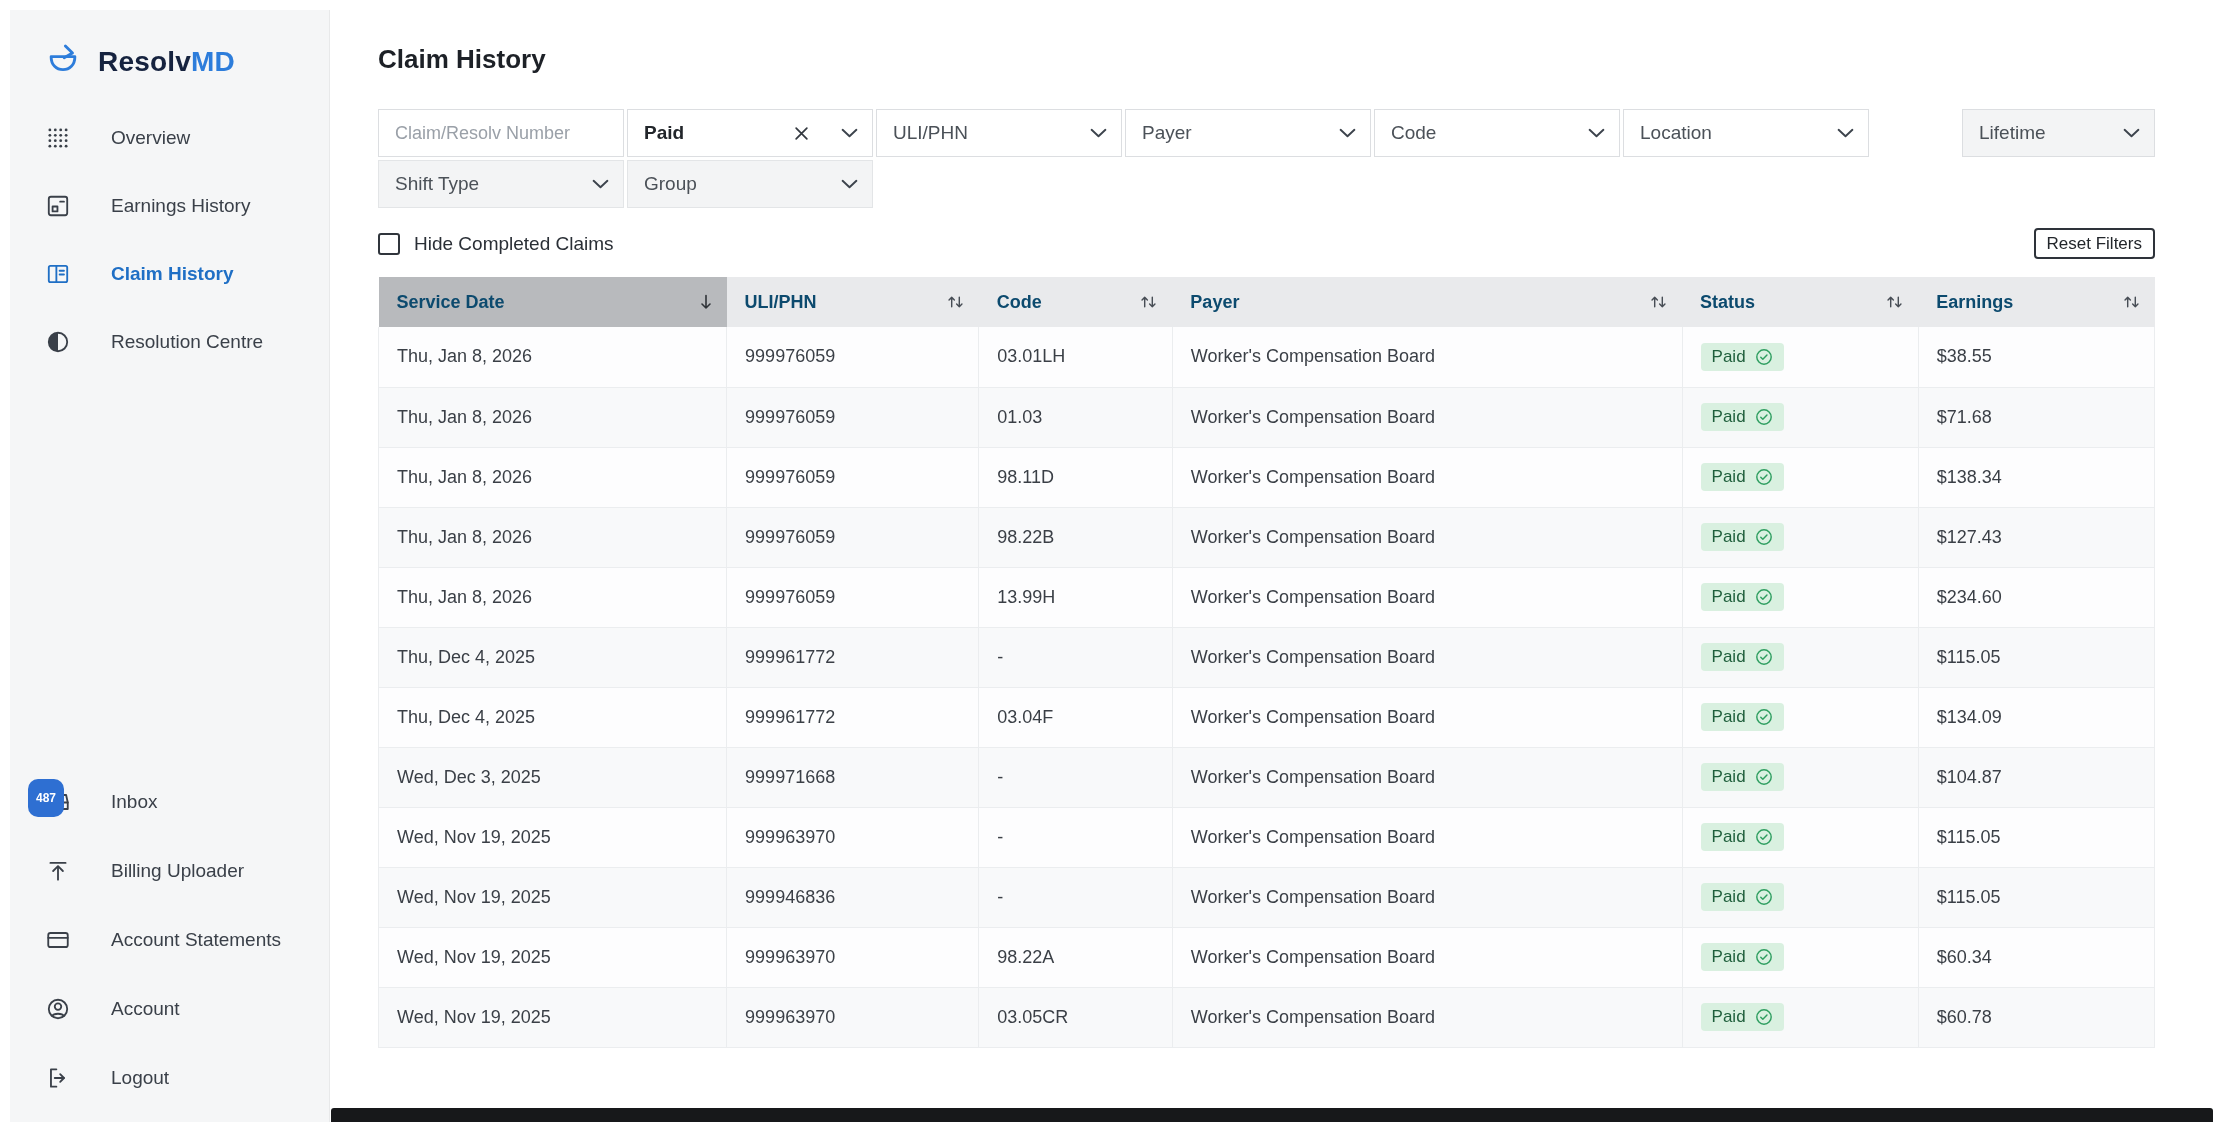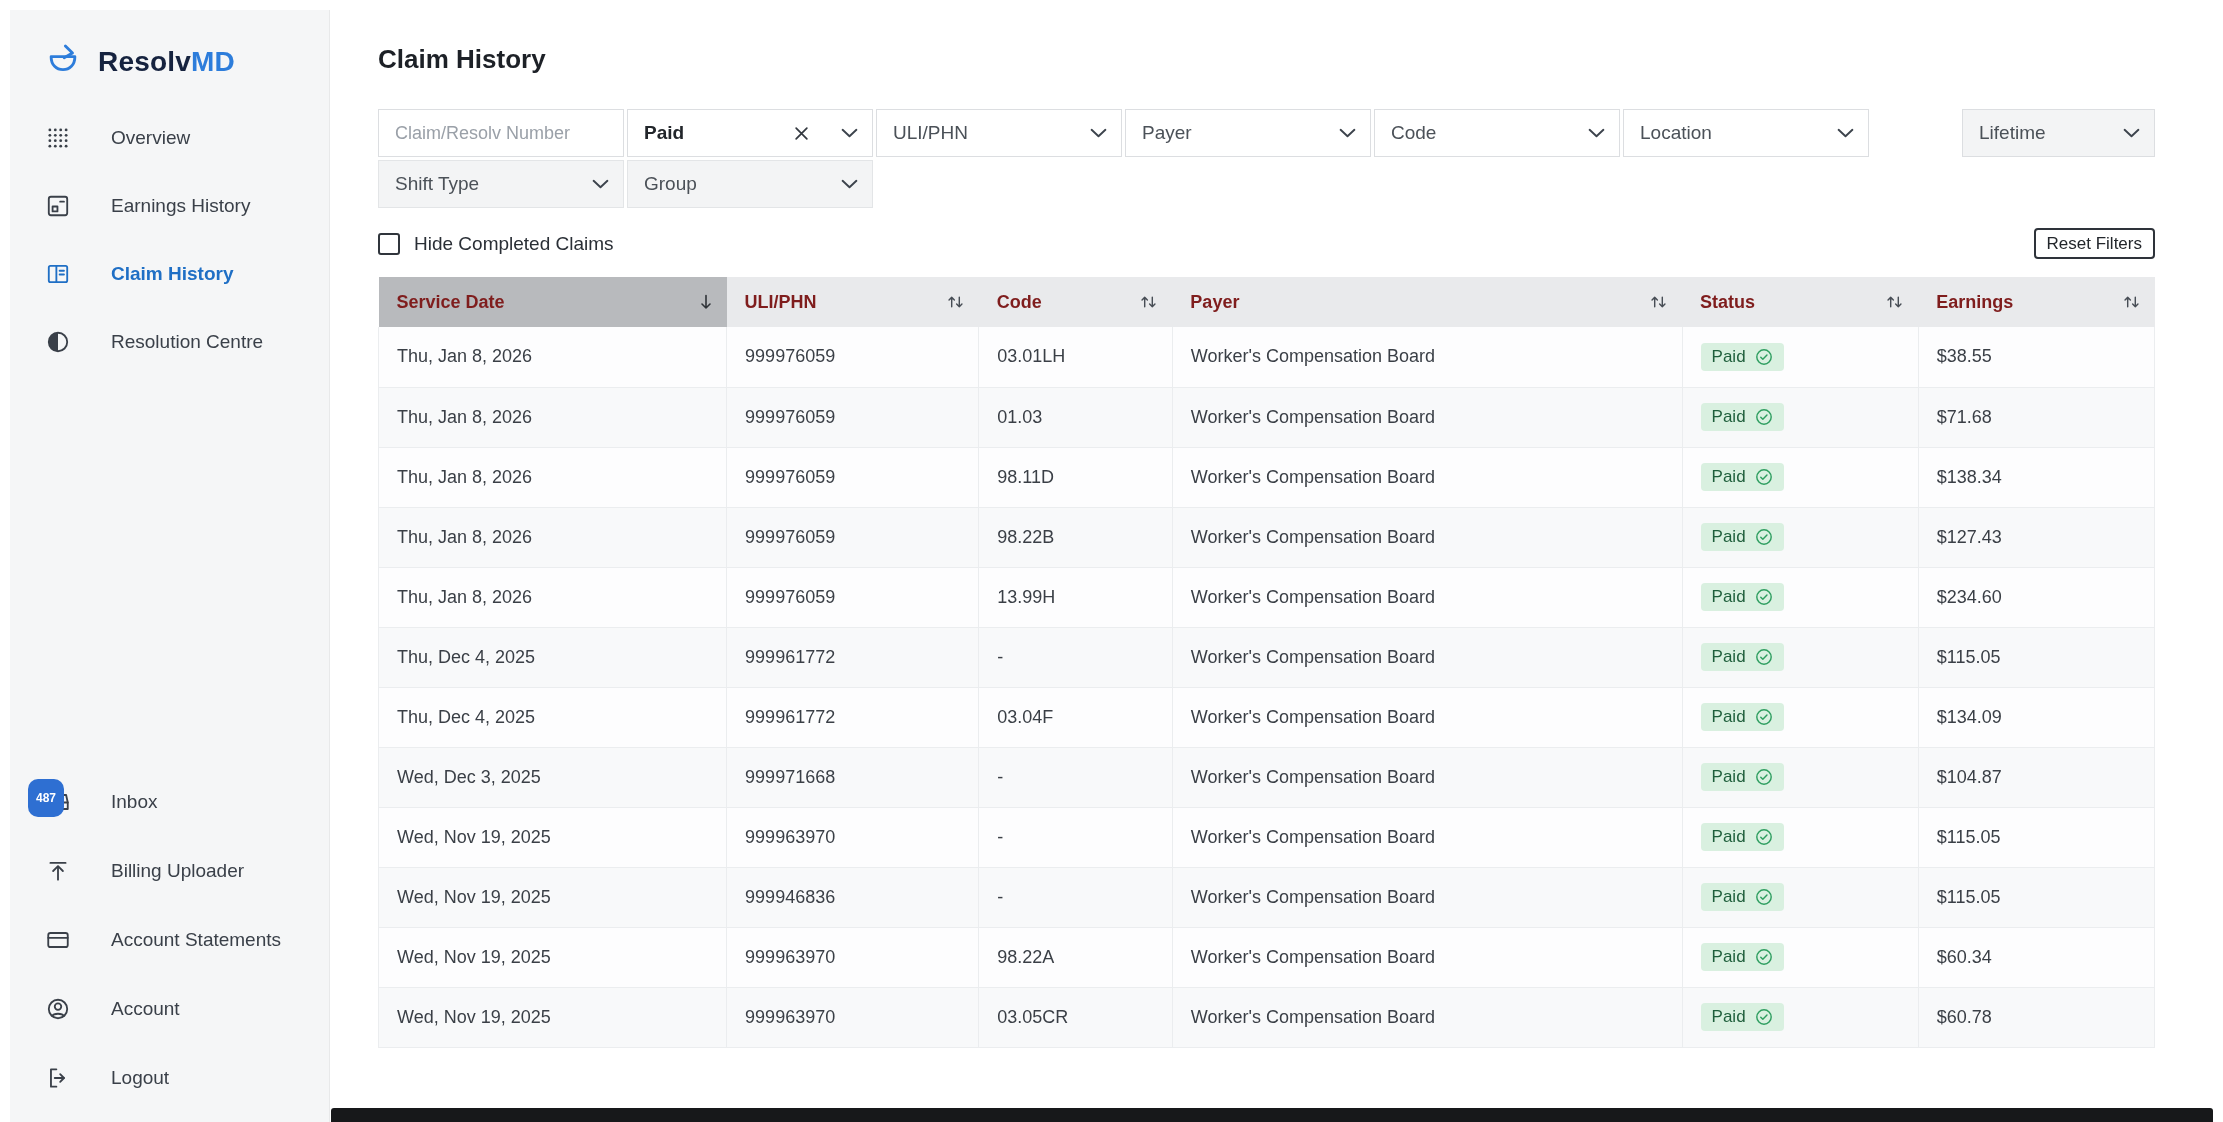--- a/index.html
+++ b/index.html
@@ -77,21 +77,21 @@
     font-size:17px; color:#22262b; padding:4px 11px; height:31px;
     font-family:inherit; cursor:pointer;
   }
 
   
   .claims-table { width:100%; border-collapse:collapse; table-layout:fixed; margin-top:18px; }
   .col-date{width:19.6%} .col-uli{width:14.2%} .col-code{width:10.9%}
   .col-payer{width:28.7%} .col-status{width:13.3%} .col-earn{width:13.3%}
   .claims-table thead th {
     background:#e9eaec; height:50px; padding:0 14px 0 18px;
-    font-size:18px; font-weight:bold; color:#7f1d1d; text-align:left; cursor:pointer;
+    font-size:18px; font-weight:bold; color:#0c4a6e; text-align:left; cursor:pointer;
   }
   .claims-table thead th.sorted { background:#b8babd; }
   .th-inner { display:flex; align-items:center; justify-content:space-between; gap:8px; }
   .sort-ico { display:flex; flex:0 0 auto; color:#474d55; }
   .claims-table tbody td {
     height:60px; padding:0 18px; font-size:18px; color:#3a3f46;
     border:1px solid #ebedef; border-top:none; background:#fdfdfe;
     overflow:hidden; white-space:nowrap; text-overflow:ellipsis;
   }
   .claims-table tbody tr:nth-child(even) td { background:#f8f9fa; }

